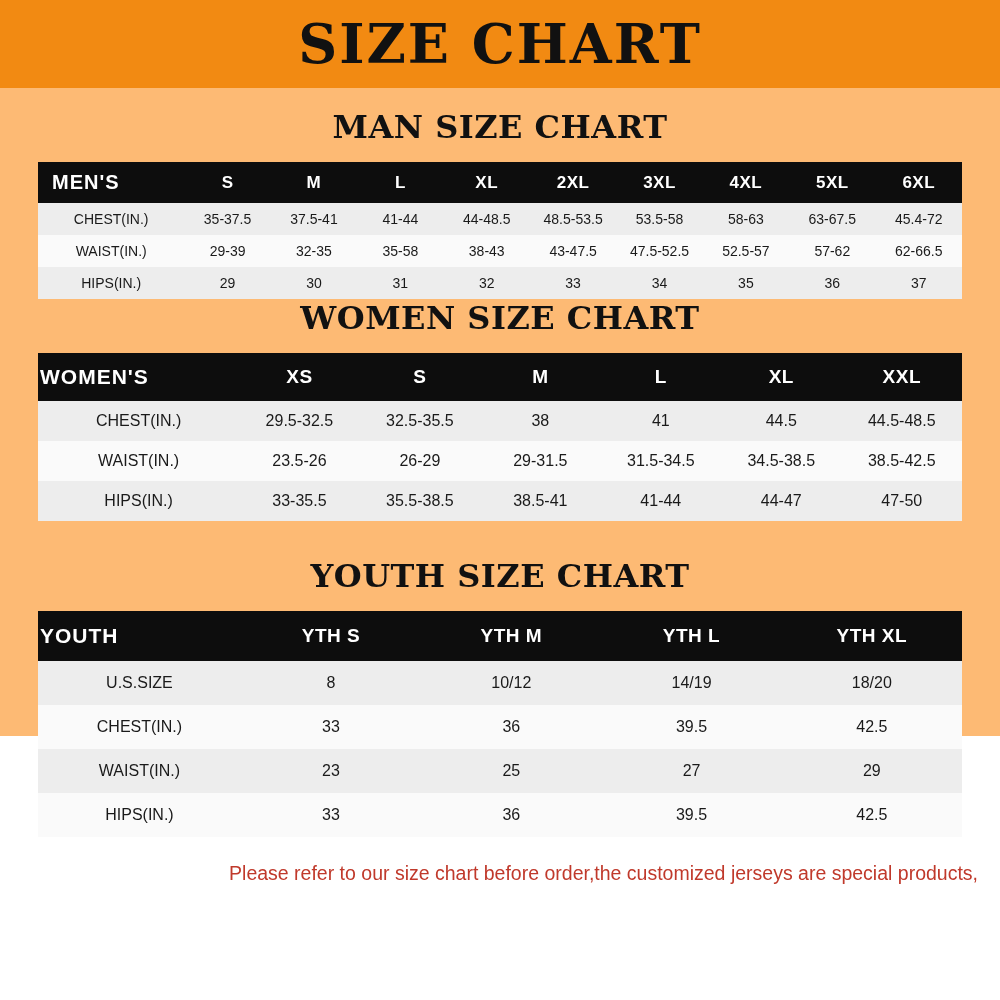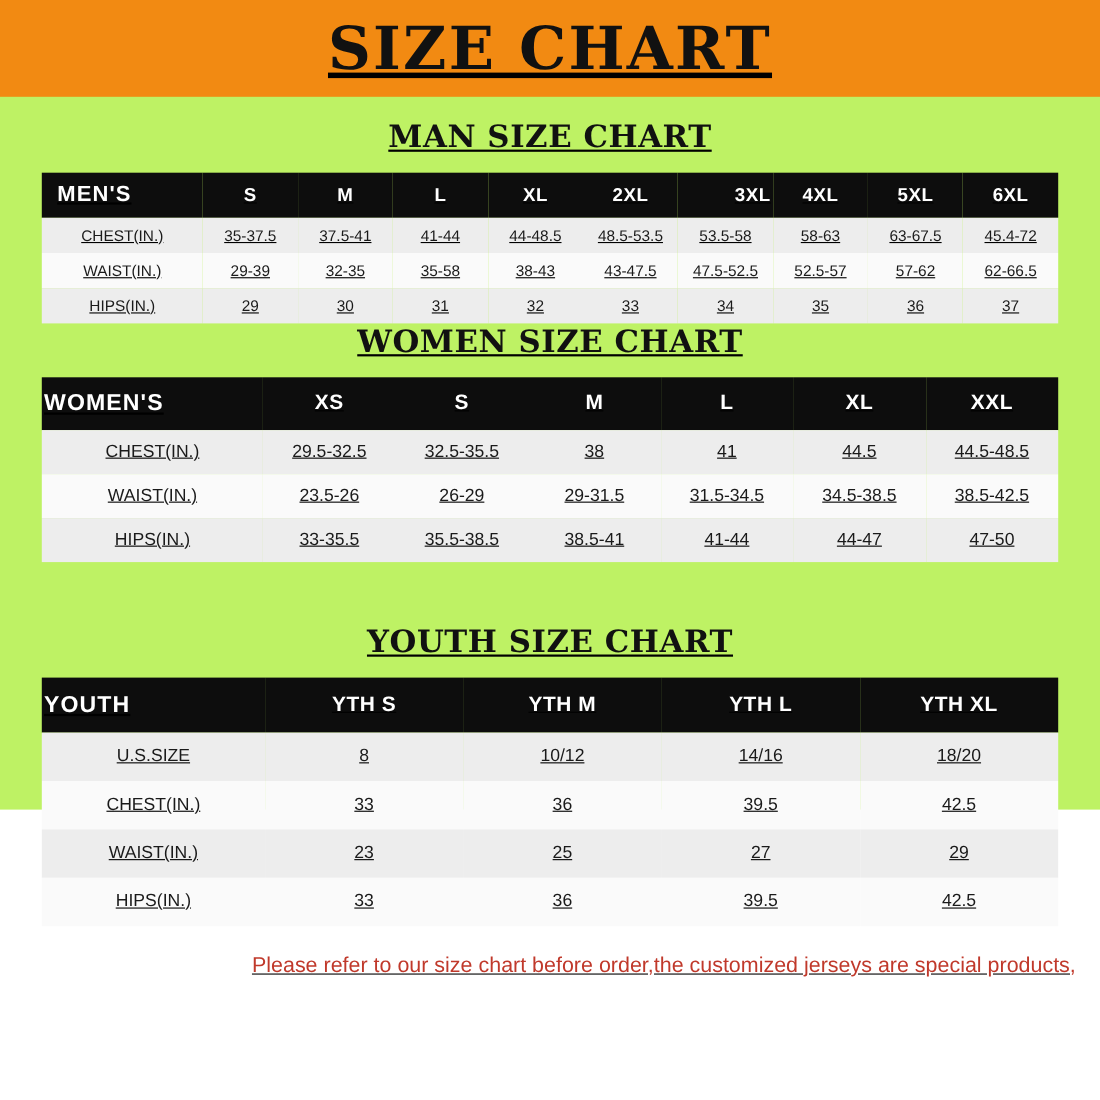--- a/index.html
+++ b/index.html
@@ -10,23 +10,22 @@
     width: 1000px;
     height: 1000px;
     background: #ffffff;
     font-family: "Liberation Sans", sans-serif;
     overflow: hidden;
   }
   .page {
     position: relative;
     width: 1000px;
     height: 736px;
-    background: #bef264;
+    background: #fdba74;
     box-sizing: border-box;
-    text-decoration: underline;
   }
   
   .header {
     width: 100%;
     height: 88px;
     background: #f28a12;
     display: flex;
     align-items: center;
     justify-content: center;
     box-sizing: border-box;
@@ -37,27 +36,27 @@
     font-size: 54px;
     letter-spacing: 2px;
     color: #111;
     line-height: 1;
   }
   
   .section-title {
     text-align: center;
     font-family: "DejaVu Serif", serif;
     font-weight: bold;
-    font-size: 28px;
+    font-size: 32px;
     color: #111;
     letter-spacing: 0.5px;
   }
   .man-title   { margin-top: 20px; margin-bottom: 16px; }
   .women-title { margin-bottom: 16px; }
-  .youth-title { margin-top: 56px; margin-bottom: 16px; }
+  .youth-title { margin-top: 36px; margin-bottom: 16px; }
 
   
   .table-wrap {
     padding: 0 38px;
     box-sizing: border-box;
   }
   table.size-table {
     width: 100%;
     border-collapse: collapse;
     table-layout: fixed;
@@ -128,21 +127,21 @@
   <div class="table-wrap">
     <table class="size-table" id="men-table">
       <thead>
         <tr>
             <th class="corner" style="width: 15%;">MEN'S</th>
             <th style="width: 9.44444%;">S</th>
             <th style="width: 9.44444%;">M</th>
             <th style="width: 9.44444%;">L</th>
             <th style="width: 9.44444%;">XL</th>
             <th style="width: 9.44444%;">2XL</th>
-            <th style="width: 9.44444%; text-align: right;">3XL</th>
+            <th style="width: 9.44444%;">3XL</th>
             <th style="width: 9.44444%;">4XL</th>
             <th style="width: 9.44444%;">5XL</th>
             <th style="width: 9.44444%; text-align: center;">6XL</th>
           </tr>
       </thead>
       <tbody>
           <tr class="odd">
             <td class="rowlabel">CHEST(IN.)</td>
             <td>35-37.5</td>
             <td>37.5-41</td>
@@ -238,21 +237,21 @@
             <th style="width: 19.5%;">YTH M</th>
             <th style="width: 19.5%;">YTH L</th>
             <th style="width: 19.5%;">YTH XL</th>
           </tr>
       </thead>
       <tbody>
           <tr class="odd">
             <td class="rowlabel">U.S.SIZE</td>
             <td>8</td>
             <td>10/12</td>
-            <td>14/16</td>
+            <td>14/19</td>
             <td>18/20</td>
           </tr>
           <tr class="even">
             <td class="rowlabel">CHEST(IN.)</td>
             <td>33</td>
             <td>36</td>
             <td>39.5</td>
             <td>42.5</td>
           </tr>
           <tr class="odd">

